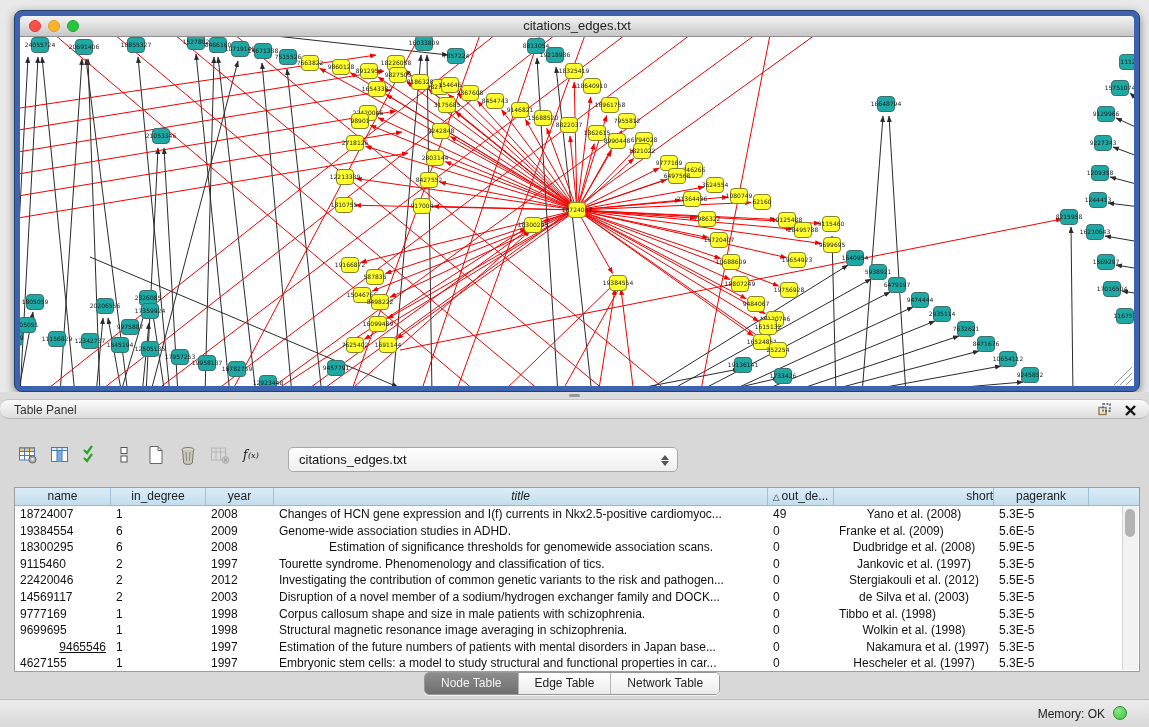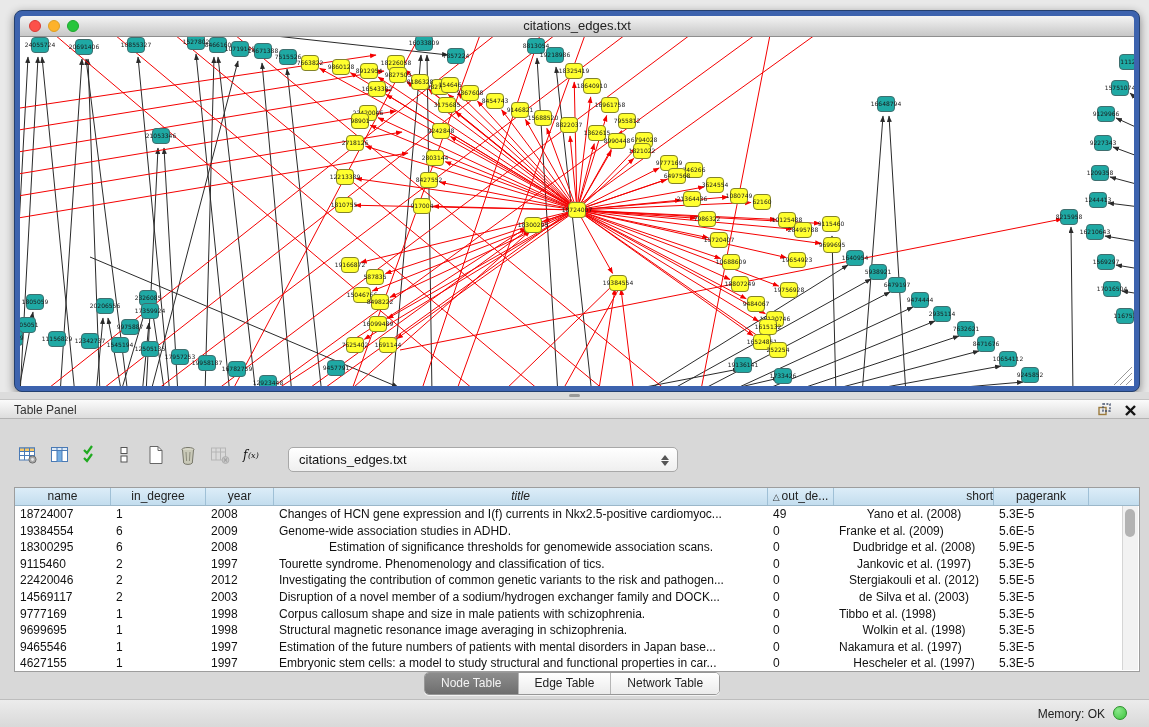--- a/index.html
+++ b/index.html
@@ -30,21 +30,21 @@
   #canvas-wrap{background:#fff;height:349px;overflow:hidden;}
   #net-svg{display:block;}
   
   #divider{position:absolute;left:0;top:392px;width:1149px;height:7px;background:#dcdcdc;}
   #divider .grip{position:absolute;left:569px;top:2px;width:11px;height:3px;border-radius:2px;background:#9a9a9a;}
   
   #table-panel{position:absolute;left:0;top:399px;width:1149px;height:328px;background:#d8d8d8;}
   #panel-header{
     position:absolute;left:0;top:0;right:0;height:20px;
     background:linear-gradient(#fbfbfb,#dddddd);
-    border-top:1px solid #c4c4c4;border-bottom:1px solid #b4b4b4;box-sizing:border-box;
+    border-top:1px solid #c4c4c4;border-bottom:1px solid #b4b4b4;box-sizing:border-box;border-radius:9px;
   }
   #panel-header .ptitle{position:absolute;left:14px;top:3px;font-size:12px;color:#333;}
   #panel-header .hicons{position:absolute;right:12px;top:2px;display:flex;gap:12px;align-items:center;}
   
   #toolbar{position:absolute;left:0;top:44px;right:0;height:36px;}
   #toolbar .icons{position:absolute;left:18px;top:2px;display:flex;gap:12px;align-items:center;}
   .tbicon{width:20px;height:20px;display:inline-block;}
   #table-select{
     position:absolute;left:288px;top:4px;width:390px;height:25px;box-sizing:border-box;
     background:linear-gradient(#ffffff,#efefef);border:1px solid #a8a8a8;border-radius:5px;
@@ -897,26 +897,26 @@
         <div class="tr">
           <div class="td" style="width: 96px; text-align: left;">9699695</div>
           <div class="td" style="width: 95px; text-align: left;">1</div>
           <div class="td" style="width: 68px; text-align: left;">1998</div>
           <div class="td" style="width: 494px; text-align: left;">Structural magnetic resonance image averaging in schizophrenia.</div>
           <div class="td" style="width: 66px; text-align: left;">0</div>
           <div class="td" style="width: 160px; text-align: center;">Wolkin et al. (1998)</div>
           <div class="td" style="width: 95px; text-align: left;">5.3E-5</div>
         </div>
         <div class="tr">
-          <div class="td" style="width: 96px; text-align: left;">9465546</div>
+          <div class="td" style="width: 96px; text-align: right; text-decoration: underline;">9465546</div>
           <div class="td" style="width: 95px; text-align: left;">1</div>
           <div class="td" style="width: 68px; text-align: left;">1997</div>
           <div class="td" style="width: 494px; text-align: left;">Estimation of the future numbers of patients with mental disorders in Japan base...</div>
           <div class="td" style="width: 66px; text-align: left;">0</div>
-          <div class="td" style="width: 160px; text-align: left;">Nakamura et al. (1997)</div>
+          <div class="td" style="width: 160px; text-align: right;">Nakamura et al. (1997)</div>
           <div class="td" style="width: 95px; text-align: left;">5.3E-5</div>
         </div>
         <div class="tr">
           <div class="td" style="width: 96px; text-align: left;">4627155</div>
           <div class="td" style="width: 95px; text-align: left;">1</div>
           <div class="td" style="width: 68px; text-align: left;">1997</div>
           <div class="td" style="width: 494px; text-align: left;">Embryonic stem cells: a model to study structural and functional properties in car...</div>
           <div class="td" style="width: 66px; text-align: left;">0</div>
           <div class="td" style="width: 160px; text-align: center;">Hescheler et al. (1997)</div>
           <div class="td" style="width: 95px; text-align: left;">5.3E-5</div>

